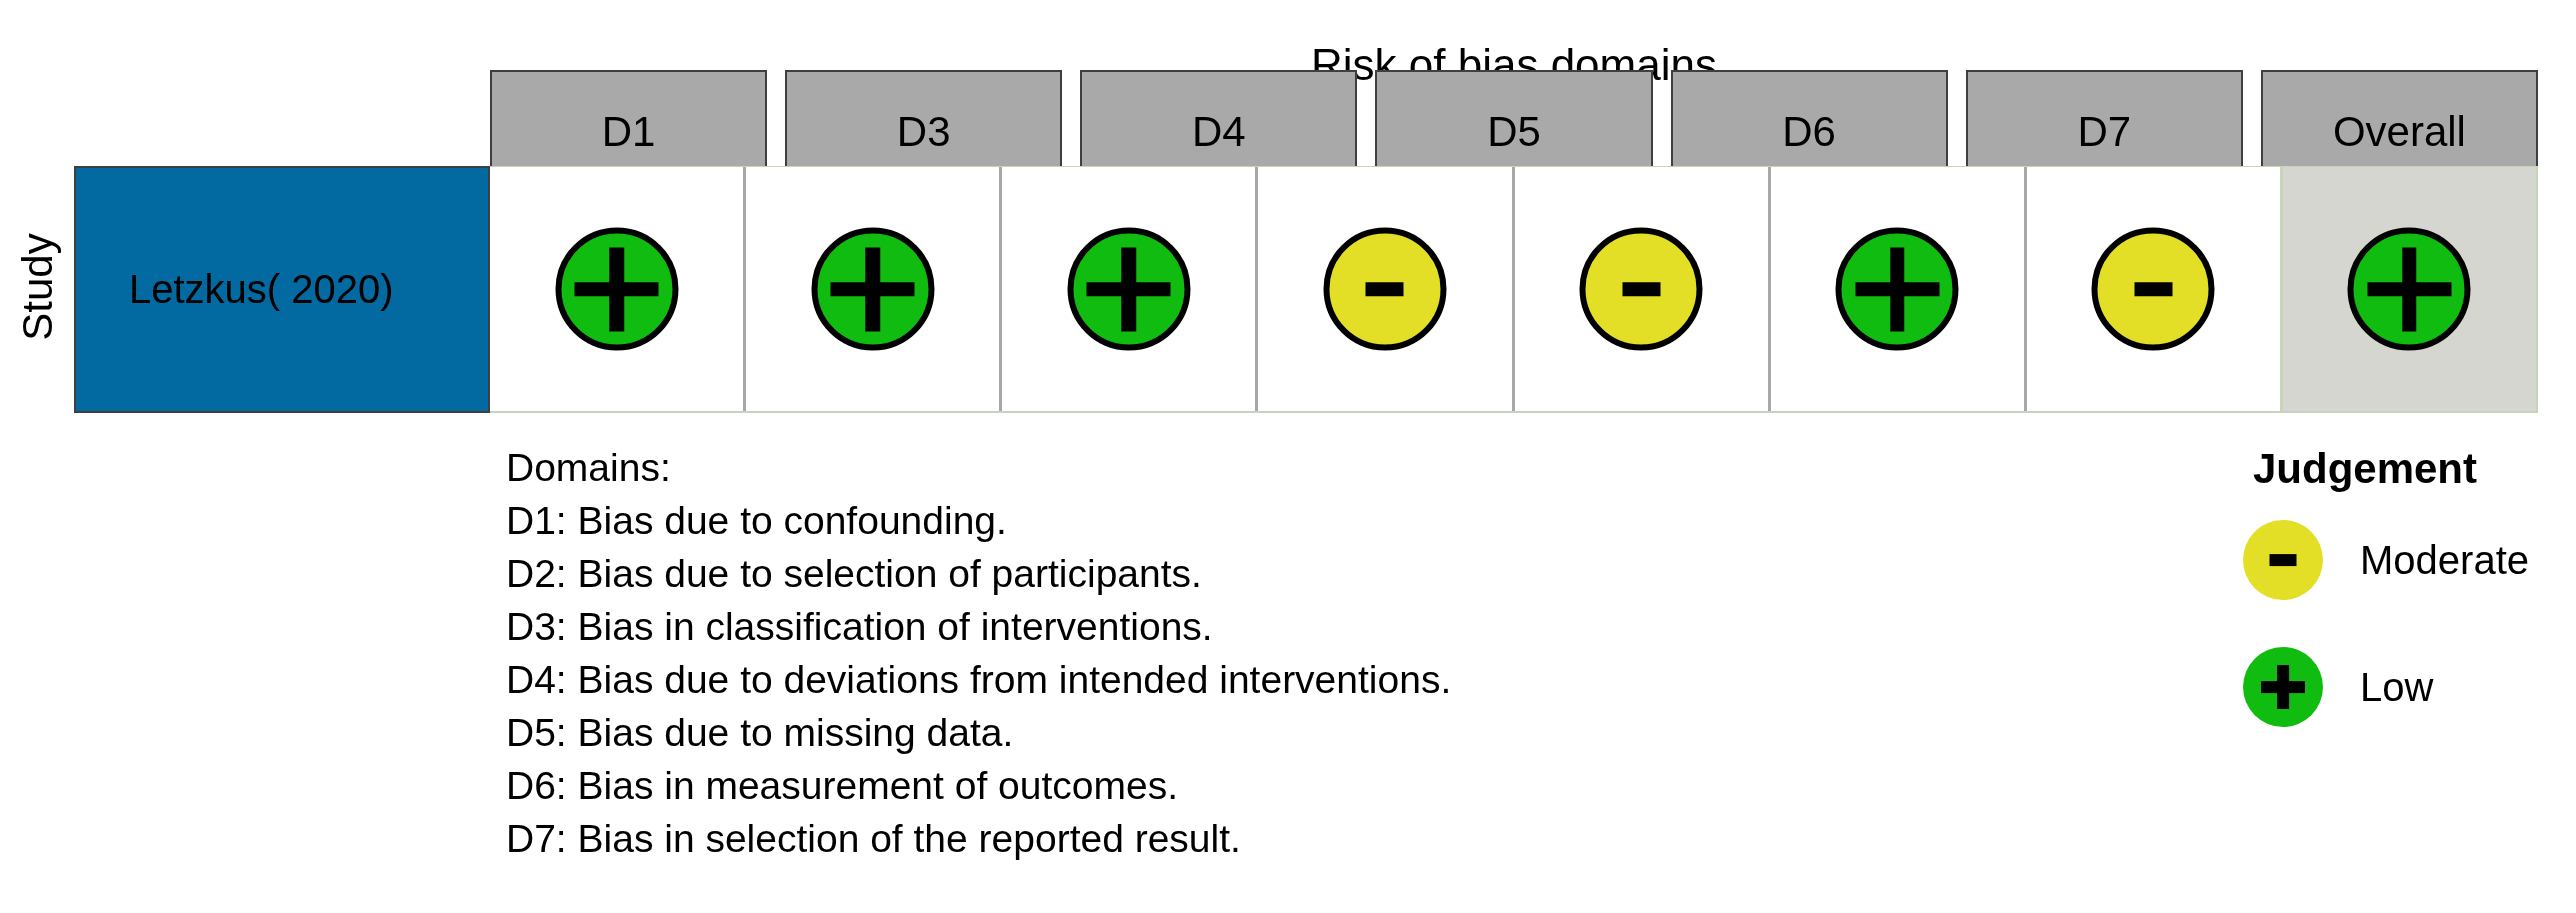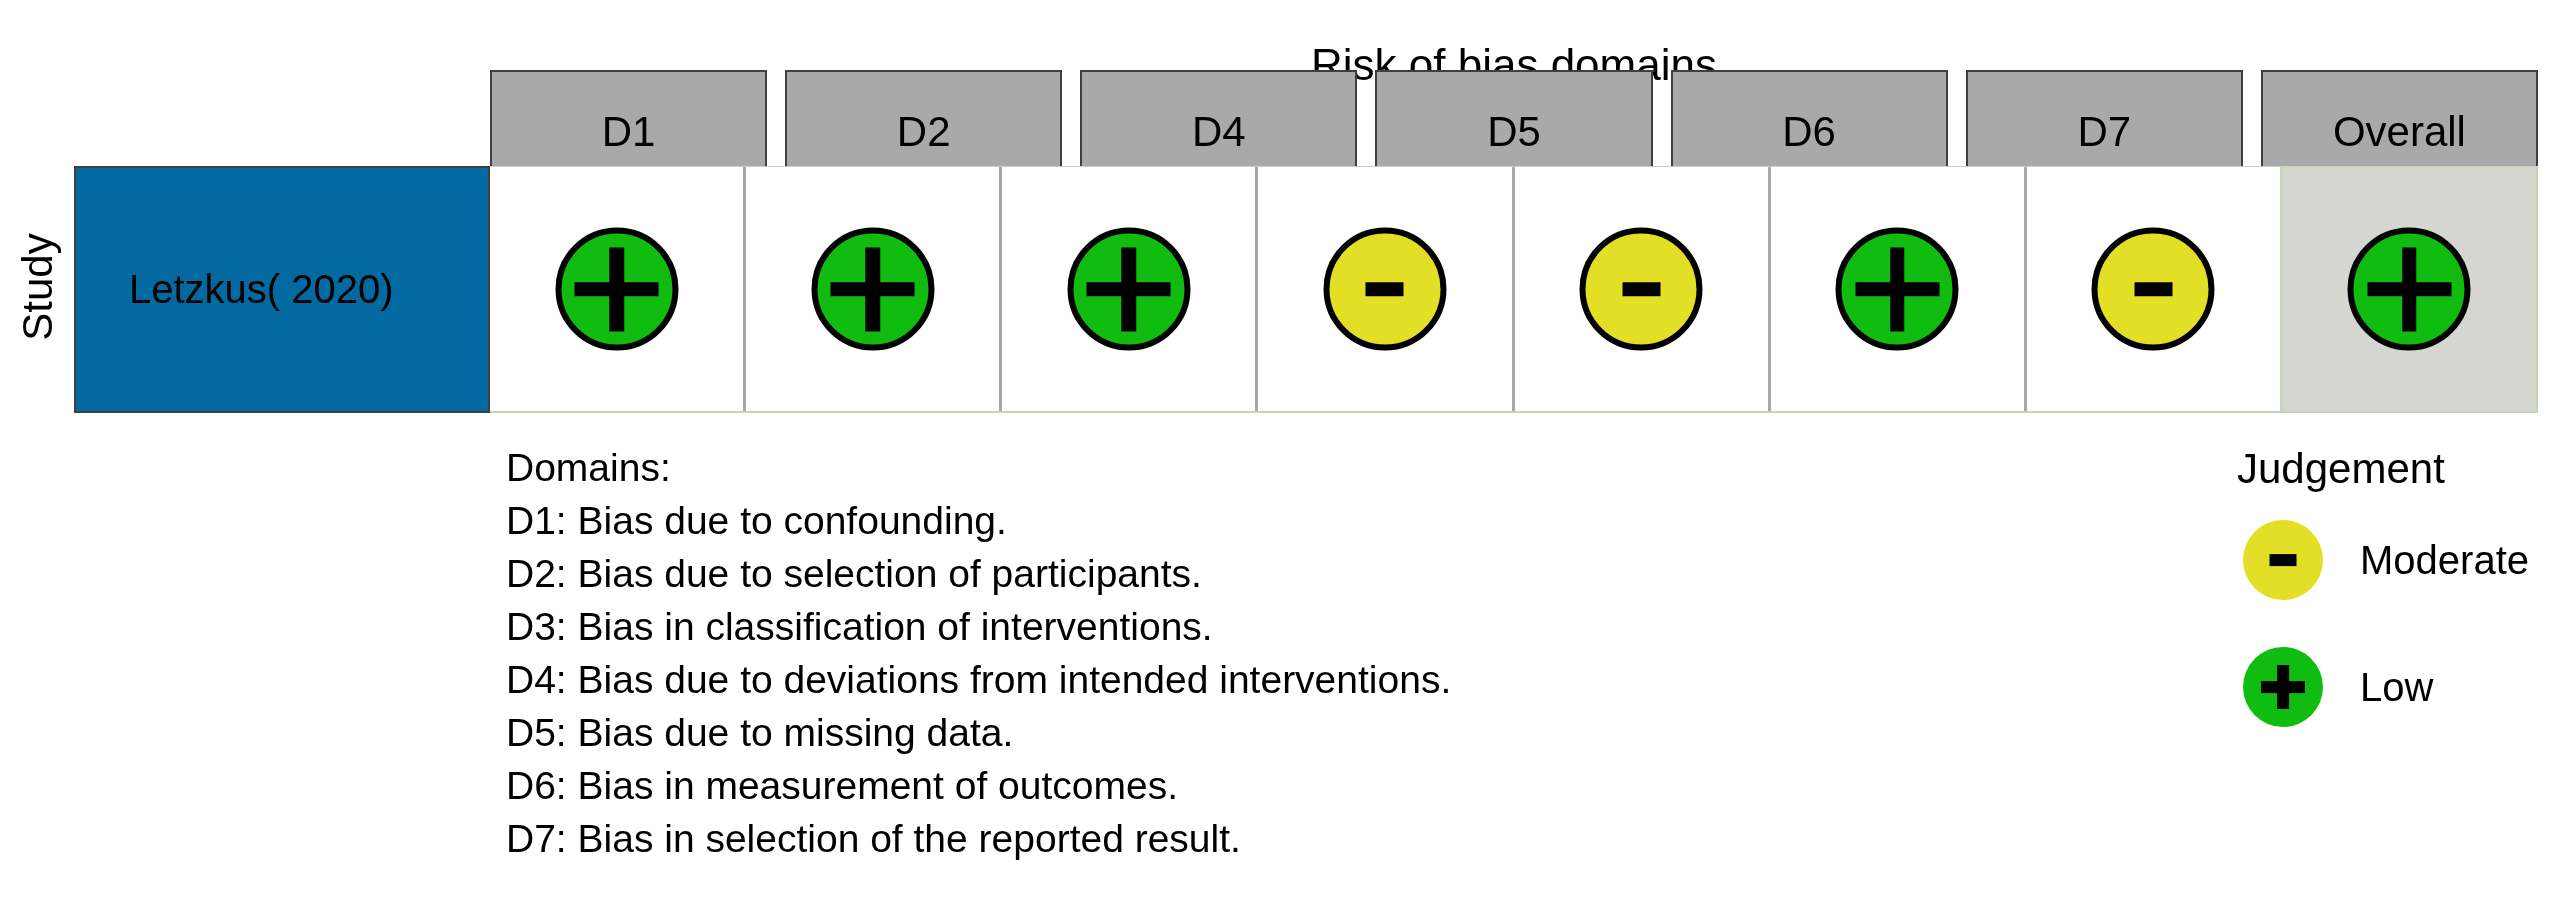--- a/index.html
+++ b/index.html
@@ -71,21 +71,21 @@
 
   
   .domains {
     position: absolute; left: 506px; top: 441px;
     font-size: 39px; line-height: 53px; white-space: nowrap;
   }
 
   
   .legend-title {
     position: absolute; left: 2237px; top: 445px; width: 240px;
-    text-align: left; font-size: 42px;
+    text-align: right; font-size: 42px; font-weight: bold;
   }
   .legend-item {
     position: absolute; left: 2243px;
     display: flex; align-items: center; gap: 37px;
     font-size: 40px; white-space: nowrap;
   }
   .legend-item.item-0 { top: 520px; }
   .legend-item.item-1 { top: 647px; text-align: center; }
   .lcircle { position: relative; width: 80px; height: 80px; border-radius: 50%; flex: 0 0 80px; }
   .lcircle[data-judgement="low"] { background: #10bc10; }
@@ -101,21 +101,21 @@
 <div class="figure">
 
   <div class="fig-title">Risk of bias domains</div>
 
   <div class="axis-study">Study</div>
 
   <div class="study-cell">Letzkus( 2020)</div>
 
   <div class="header-row">
     <div class="header-cell">D1</div>
-    <div class="header-cell">D2</div>
+    <div class="header-cell">D3</div>
     <div class="header-cell">D4</div>
     <div class="header-cell">D5</div>
     <div class="header-cell">D6</div>
     <div class="header-cell">D7</div>
     <div class="header-cell">Overall</div>
   </div>
 
   <div class="body-row">
     <div class="body-cell">
       <span class="circle" data-judgement="low">

